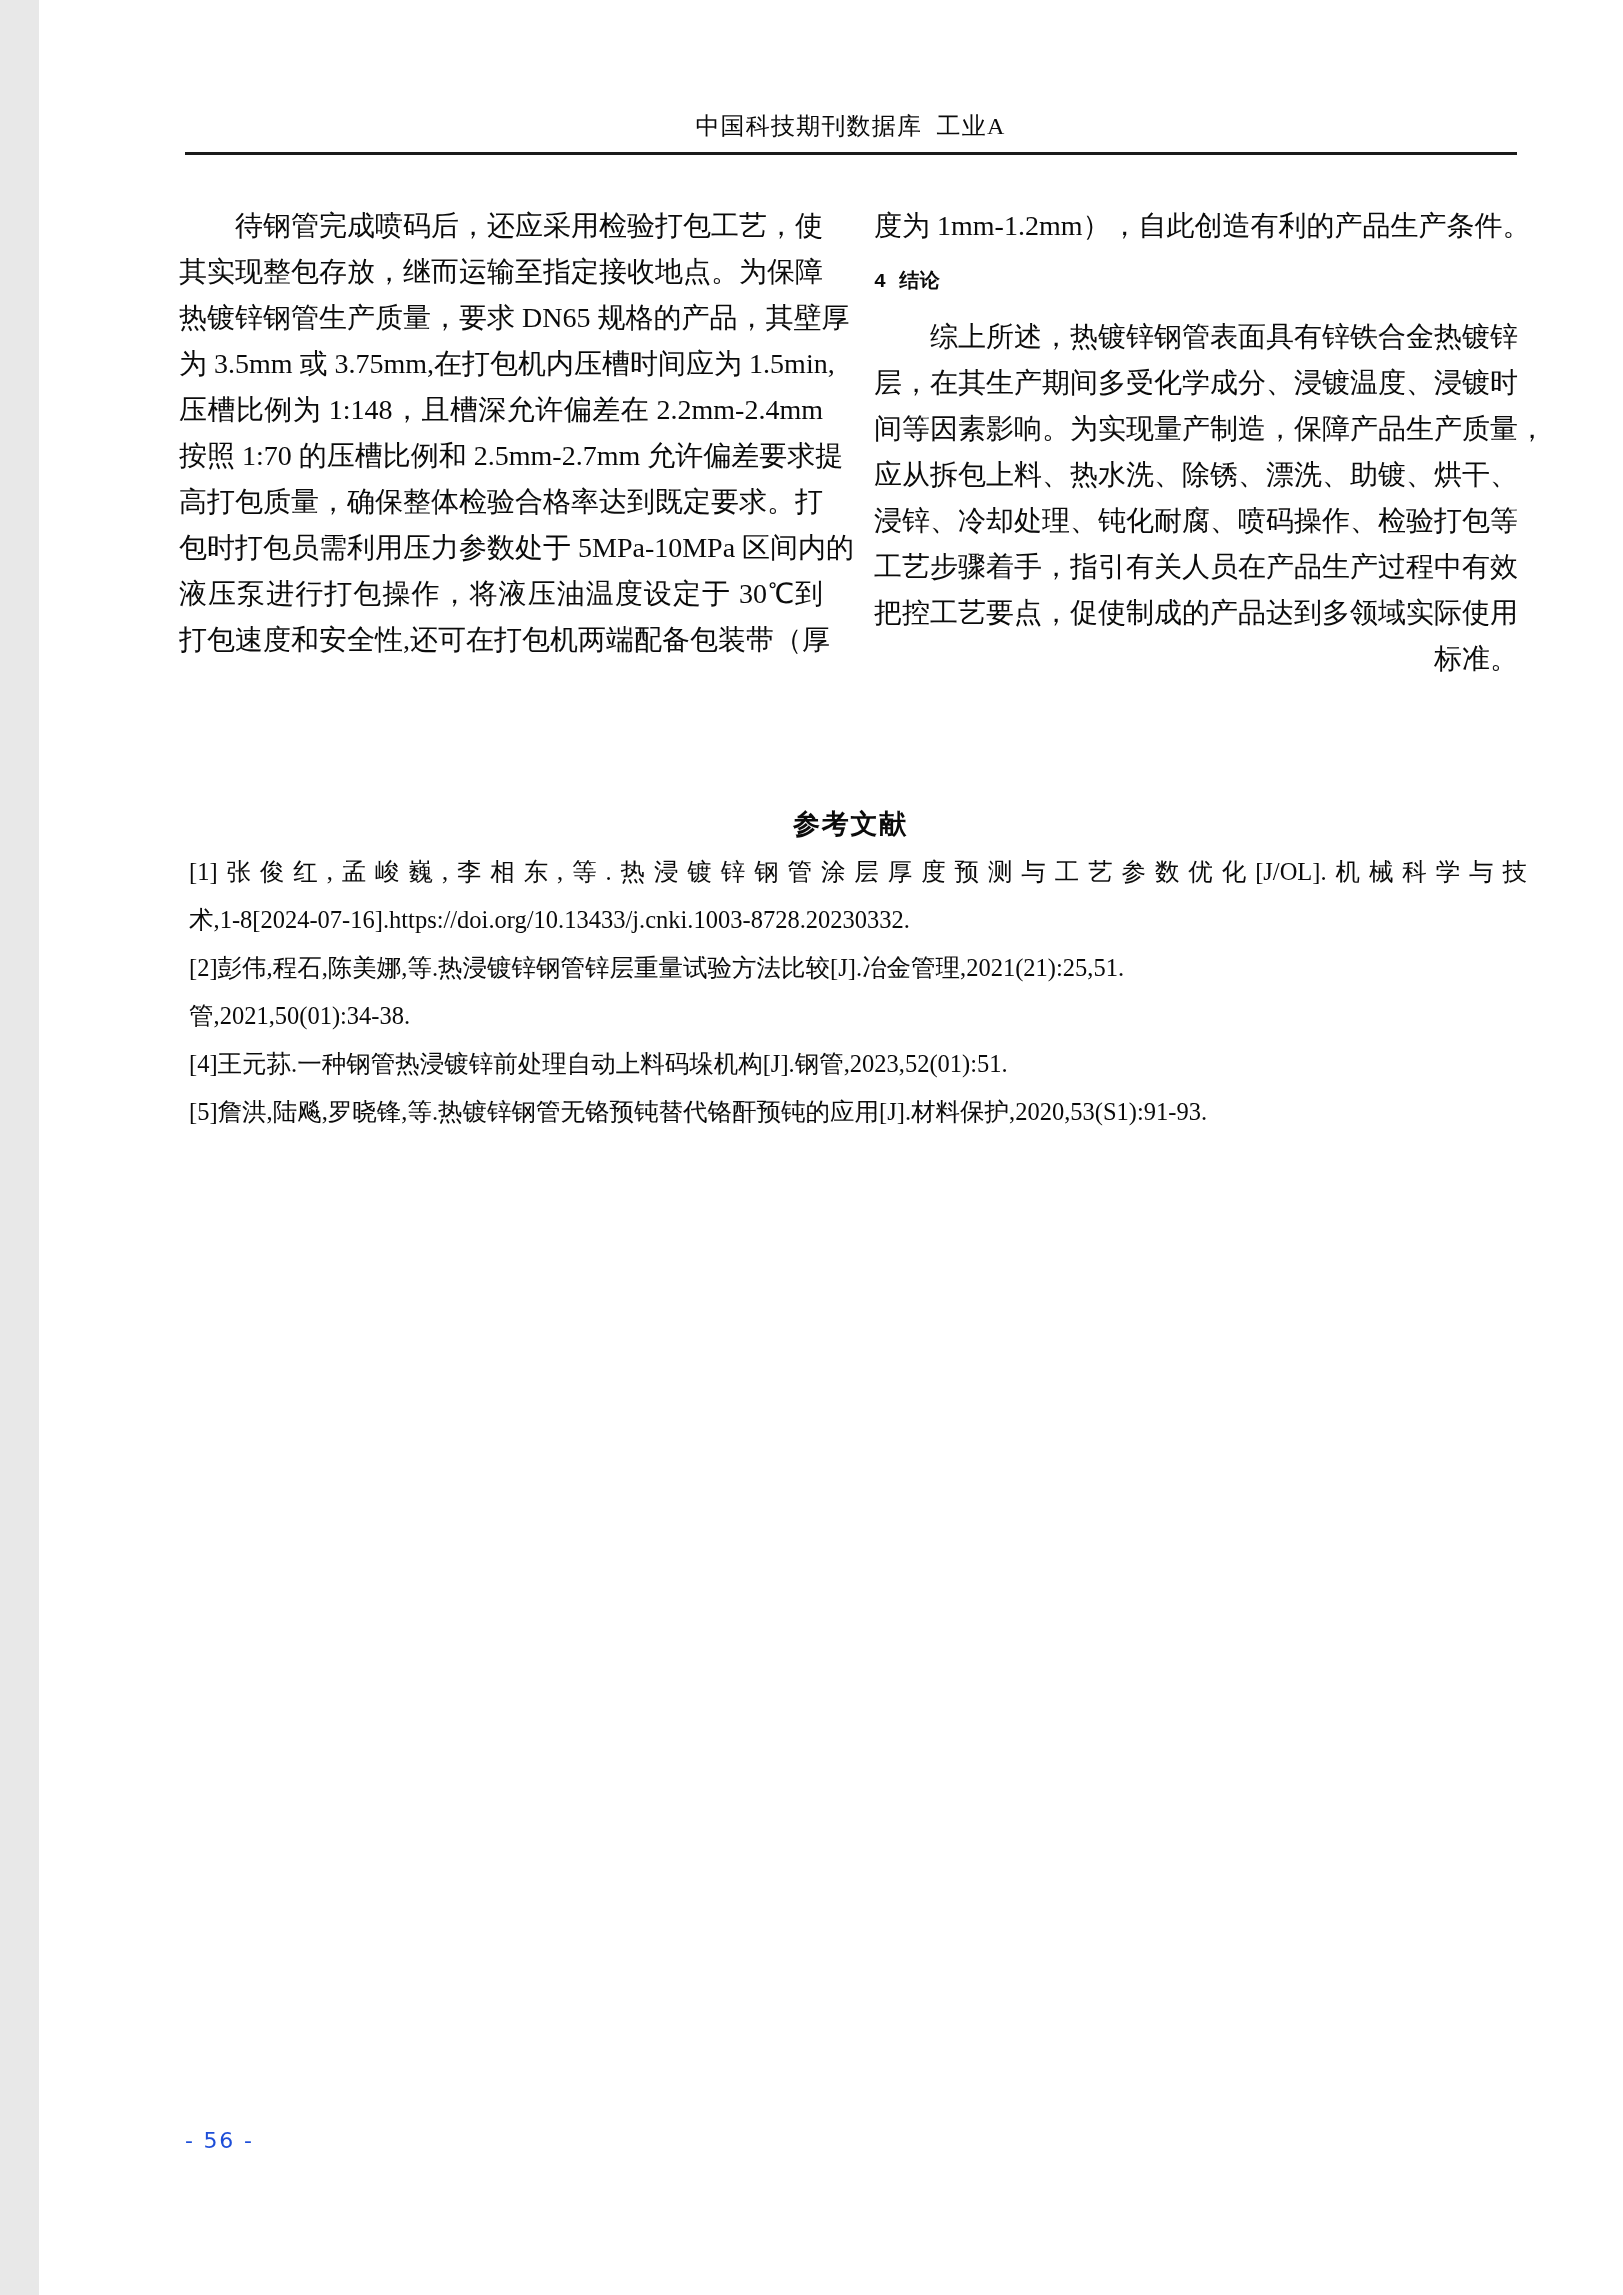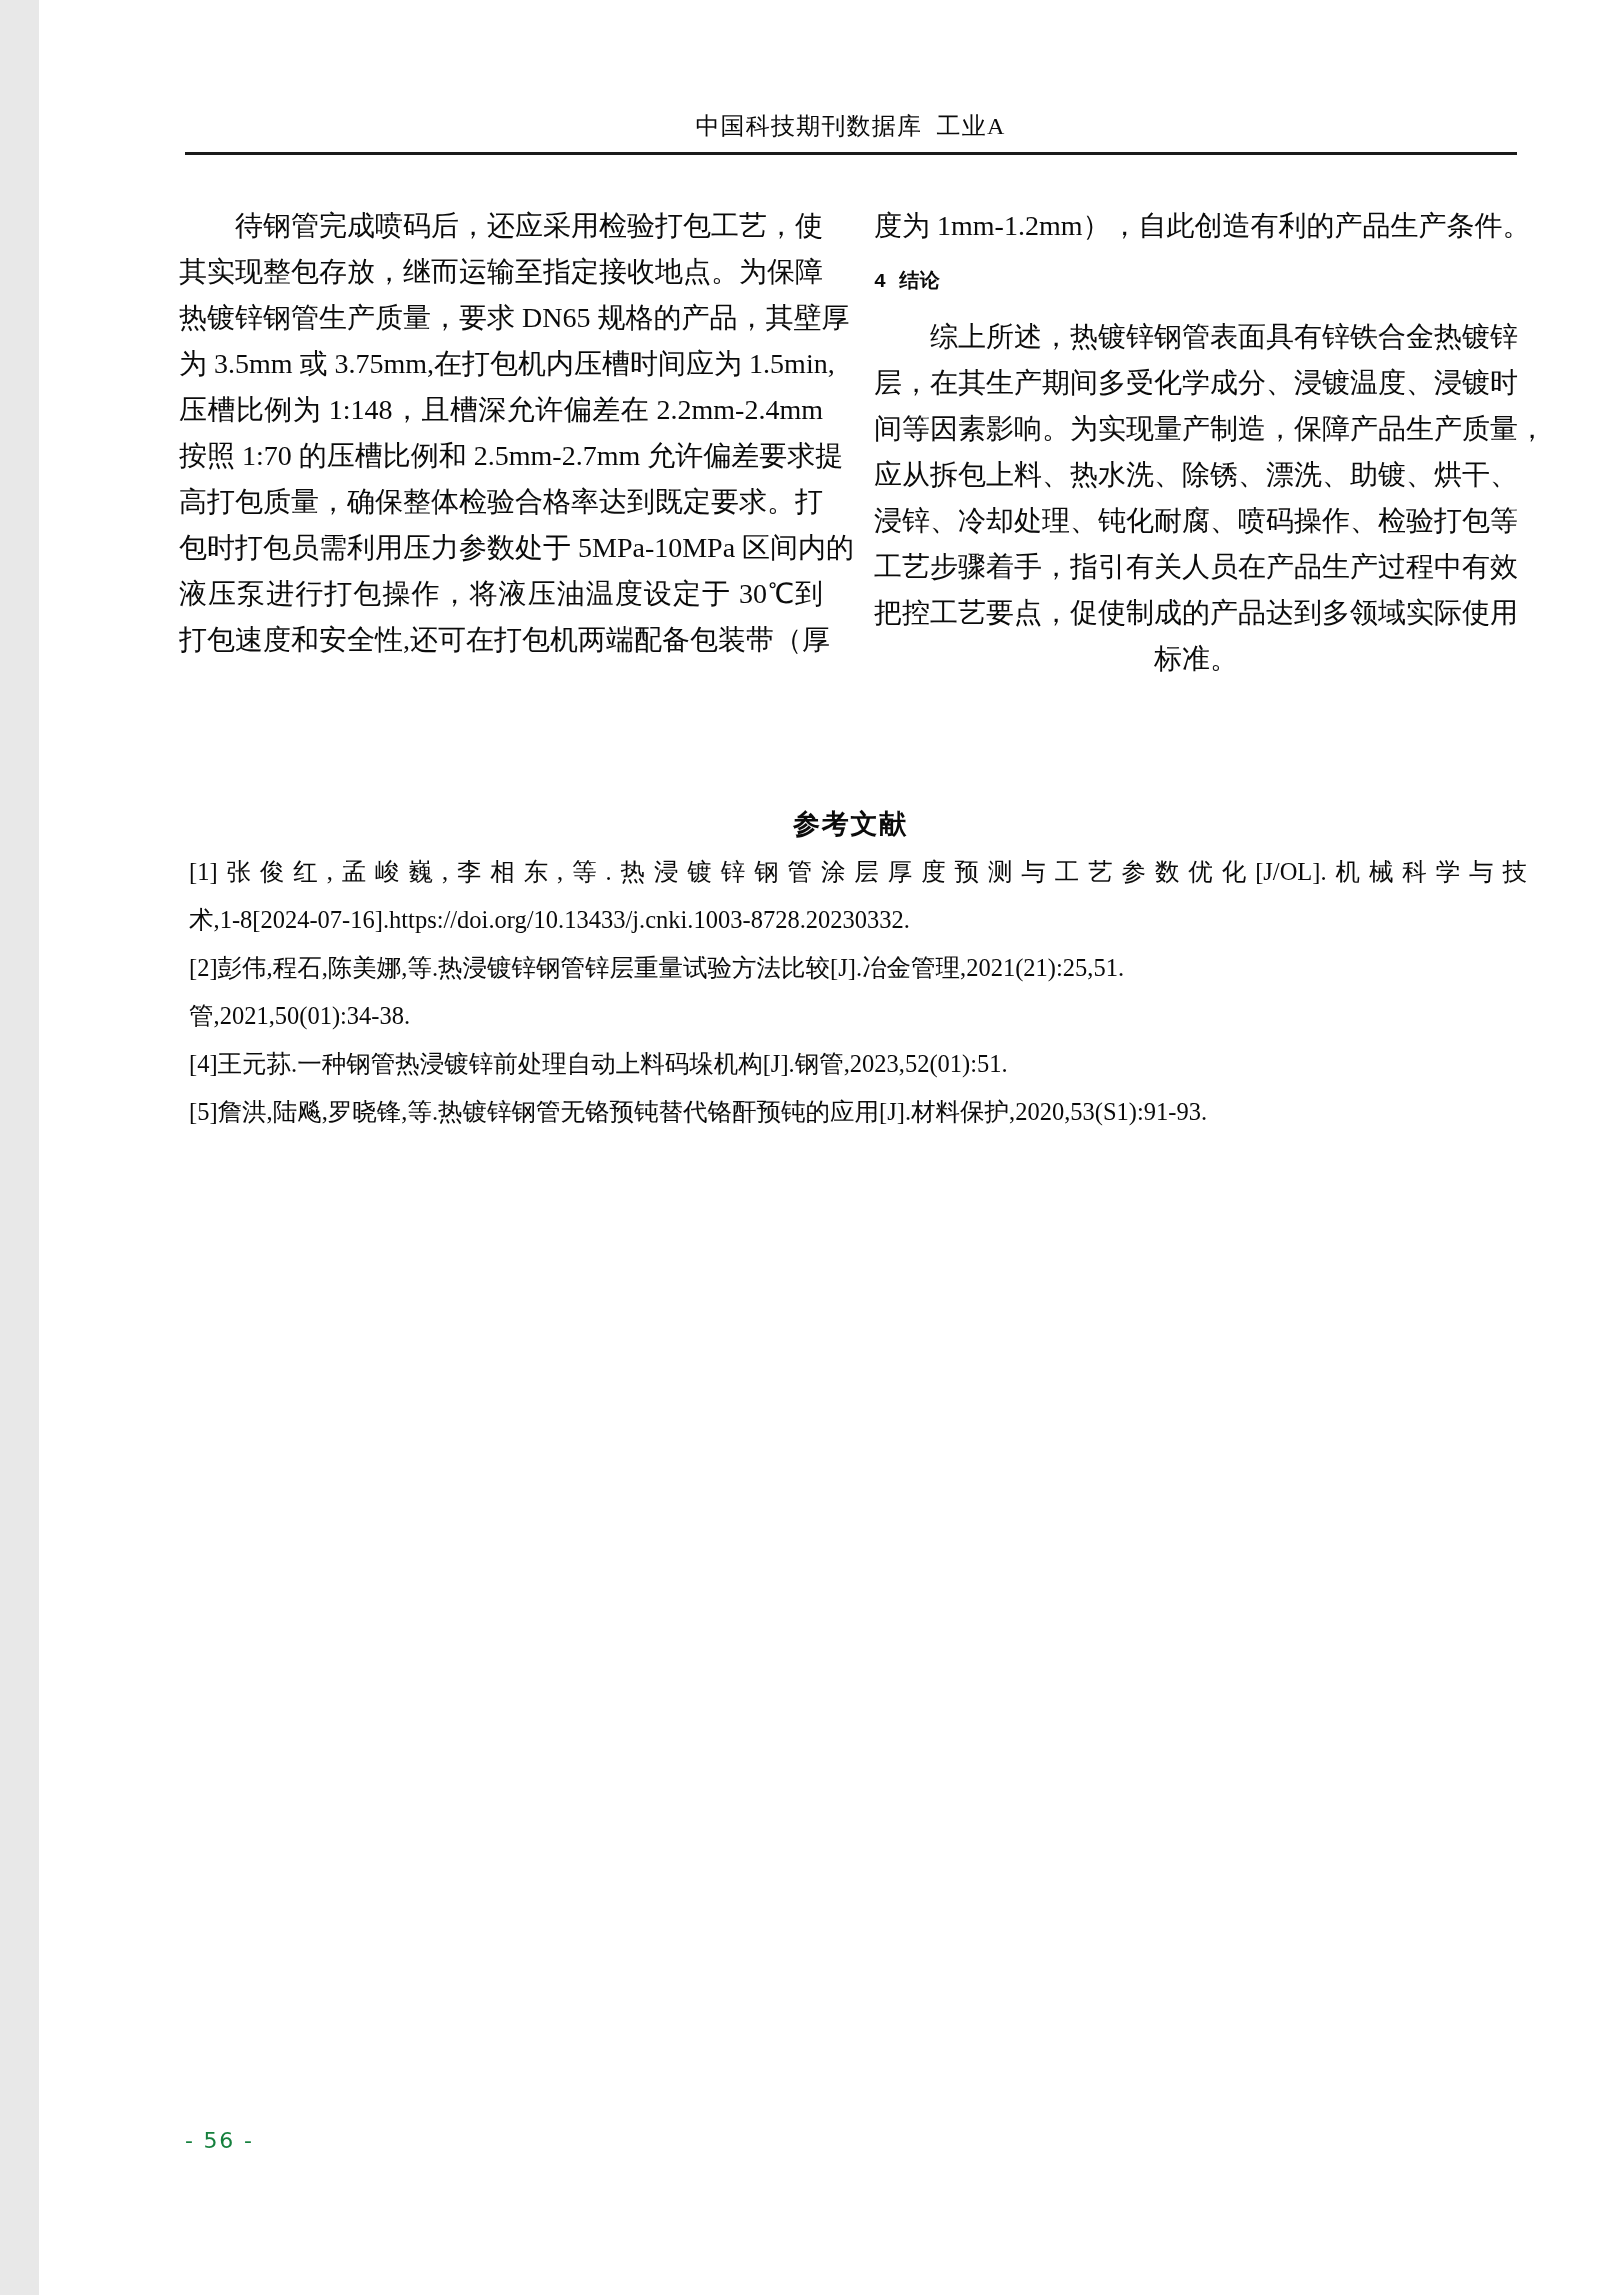--- a/index.html
+++ b/index.html
@@ -37,21 +37,21 @@
     top: 203px;
     width: 644px;
   }
   .col-left  { left: 140px;  }
   .col-right { left: 835px; }
   .body-line {
     height: 46px;
     line-height: 46px;
     font-size: 28px;
     white-space: nowrap;
-    text-align: center;
+    text-align: right;
   }
   .body-line.full {
     text-align: justify;
     text-align-last: justify;
   }
   .col-left .lines > .body-line:first-child { padding-left: 56px; width: 588px; }
   .conclusion-lines > .body-line:first-child { padding-left: 56px; width: 588px; }
   .section-heading {
     height: 65px;
     line-height: 65px;
@@ -90,21 +90,21 @@
     text-align: justify;
     text-align-last: justify;
   }
   .page-number {
     position: absolute;
     top: 2128px;
     left: 146px;
     font-size: 22px;
     letter-spacing: 1.8px;
     font-family: "DejaVu Sans", sans-serif;
-    color: #15803d;
+    color: #1d4ed8;
   }
 </style>
 </head>
 <body>
 
 <div class="page">
 
   <div class="journal-header">中国科技期刊数据库  工业A</div>
 
   <div class="header-rule"></div>

